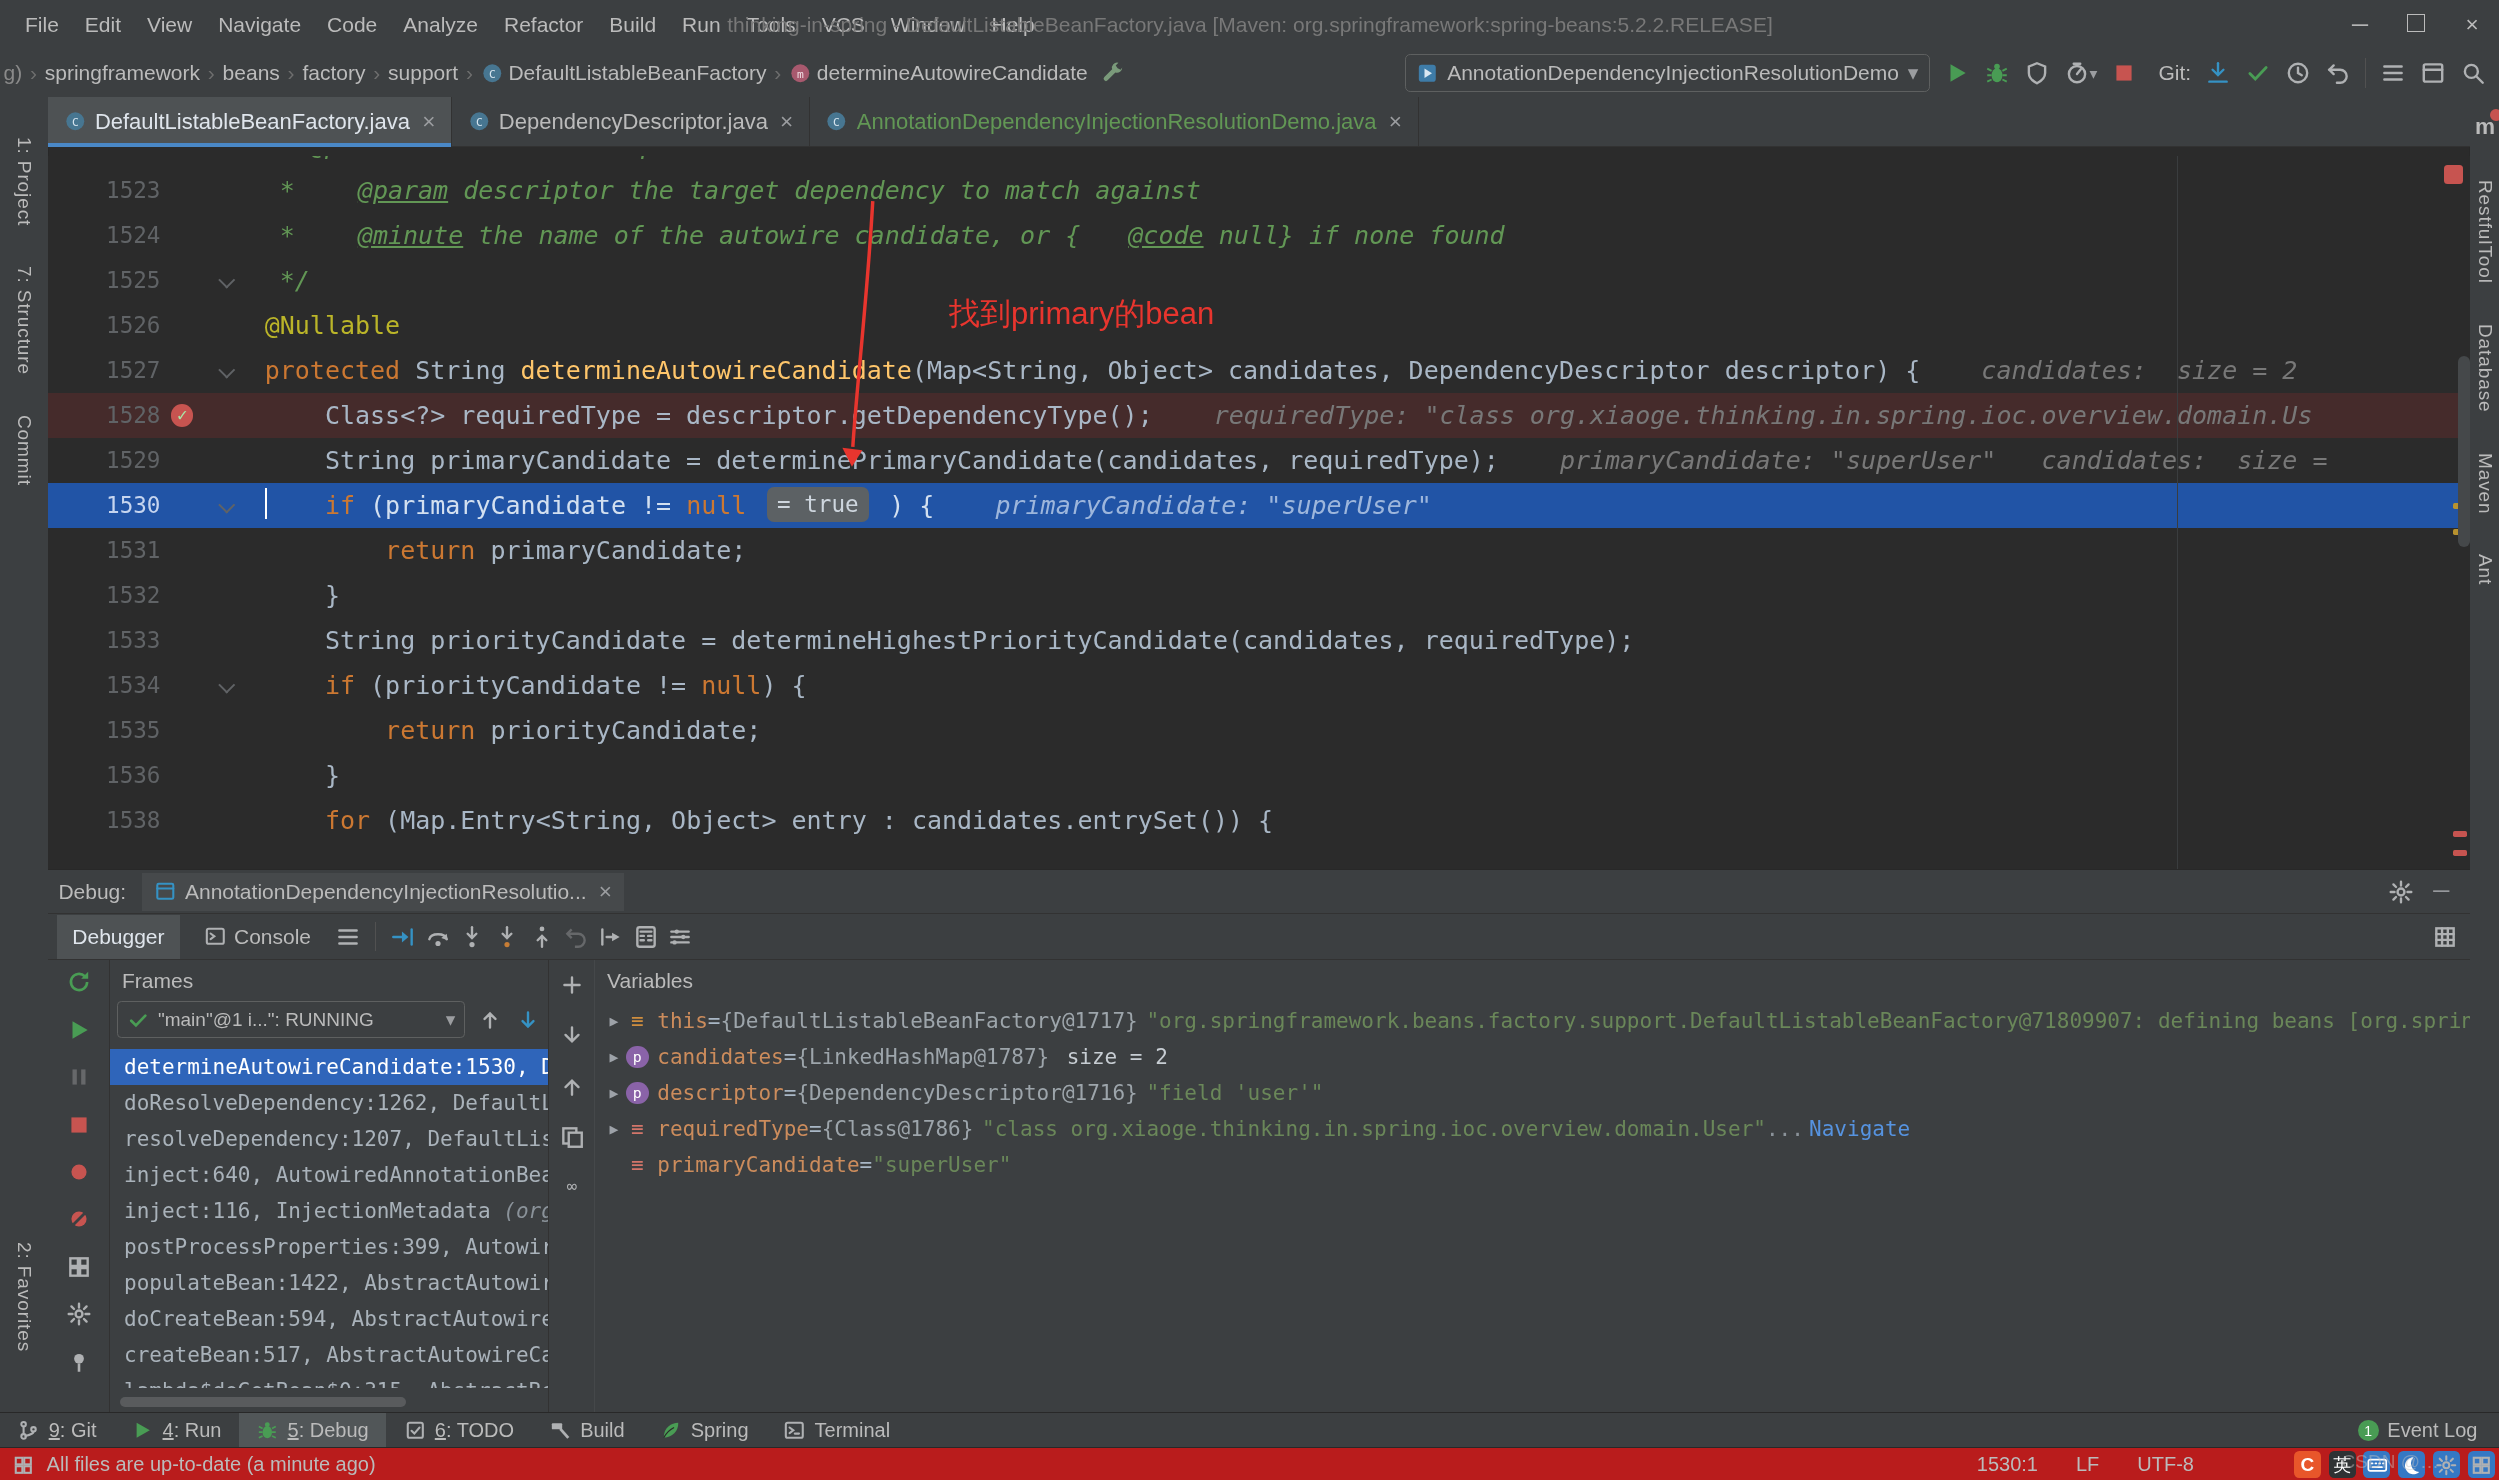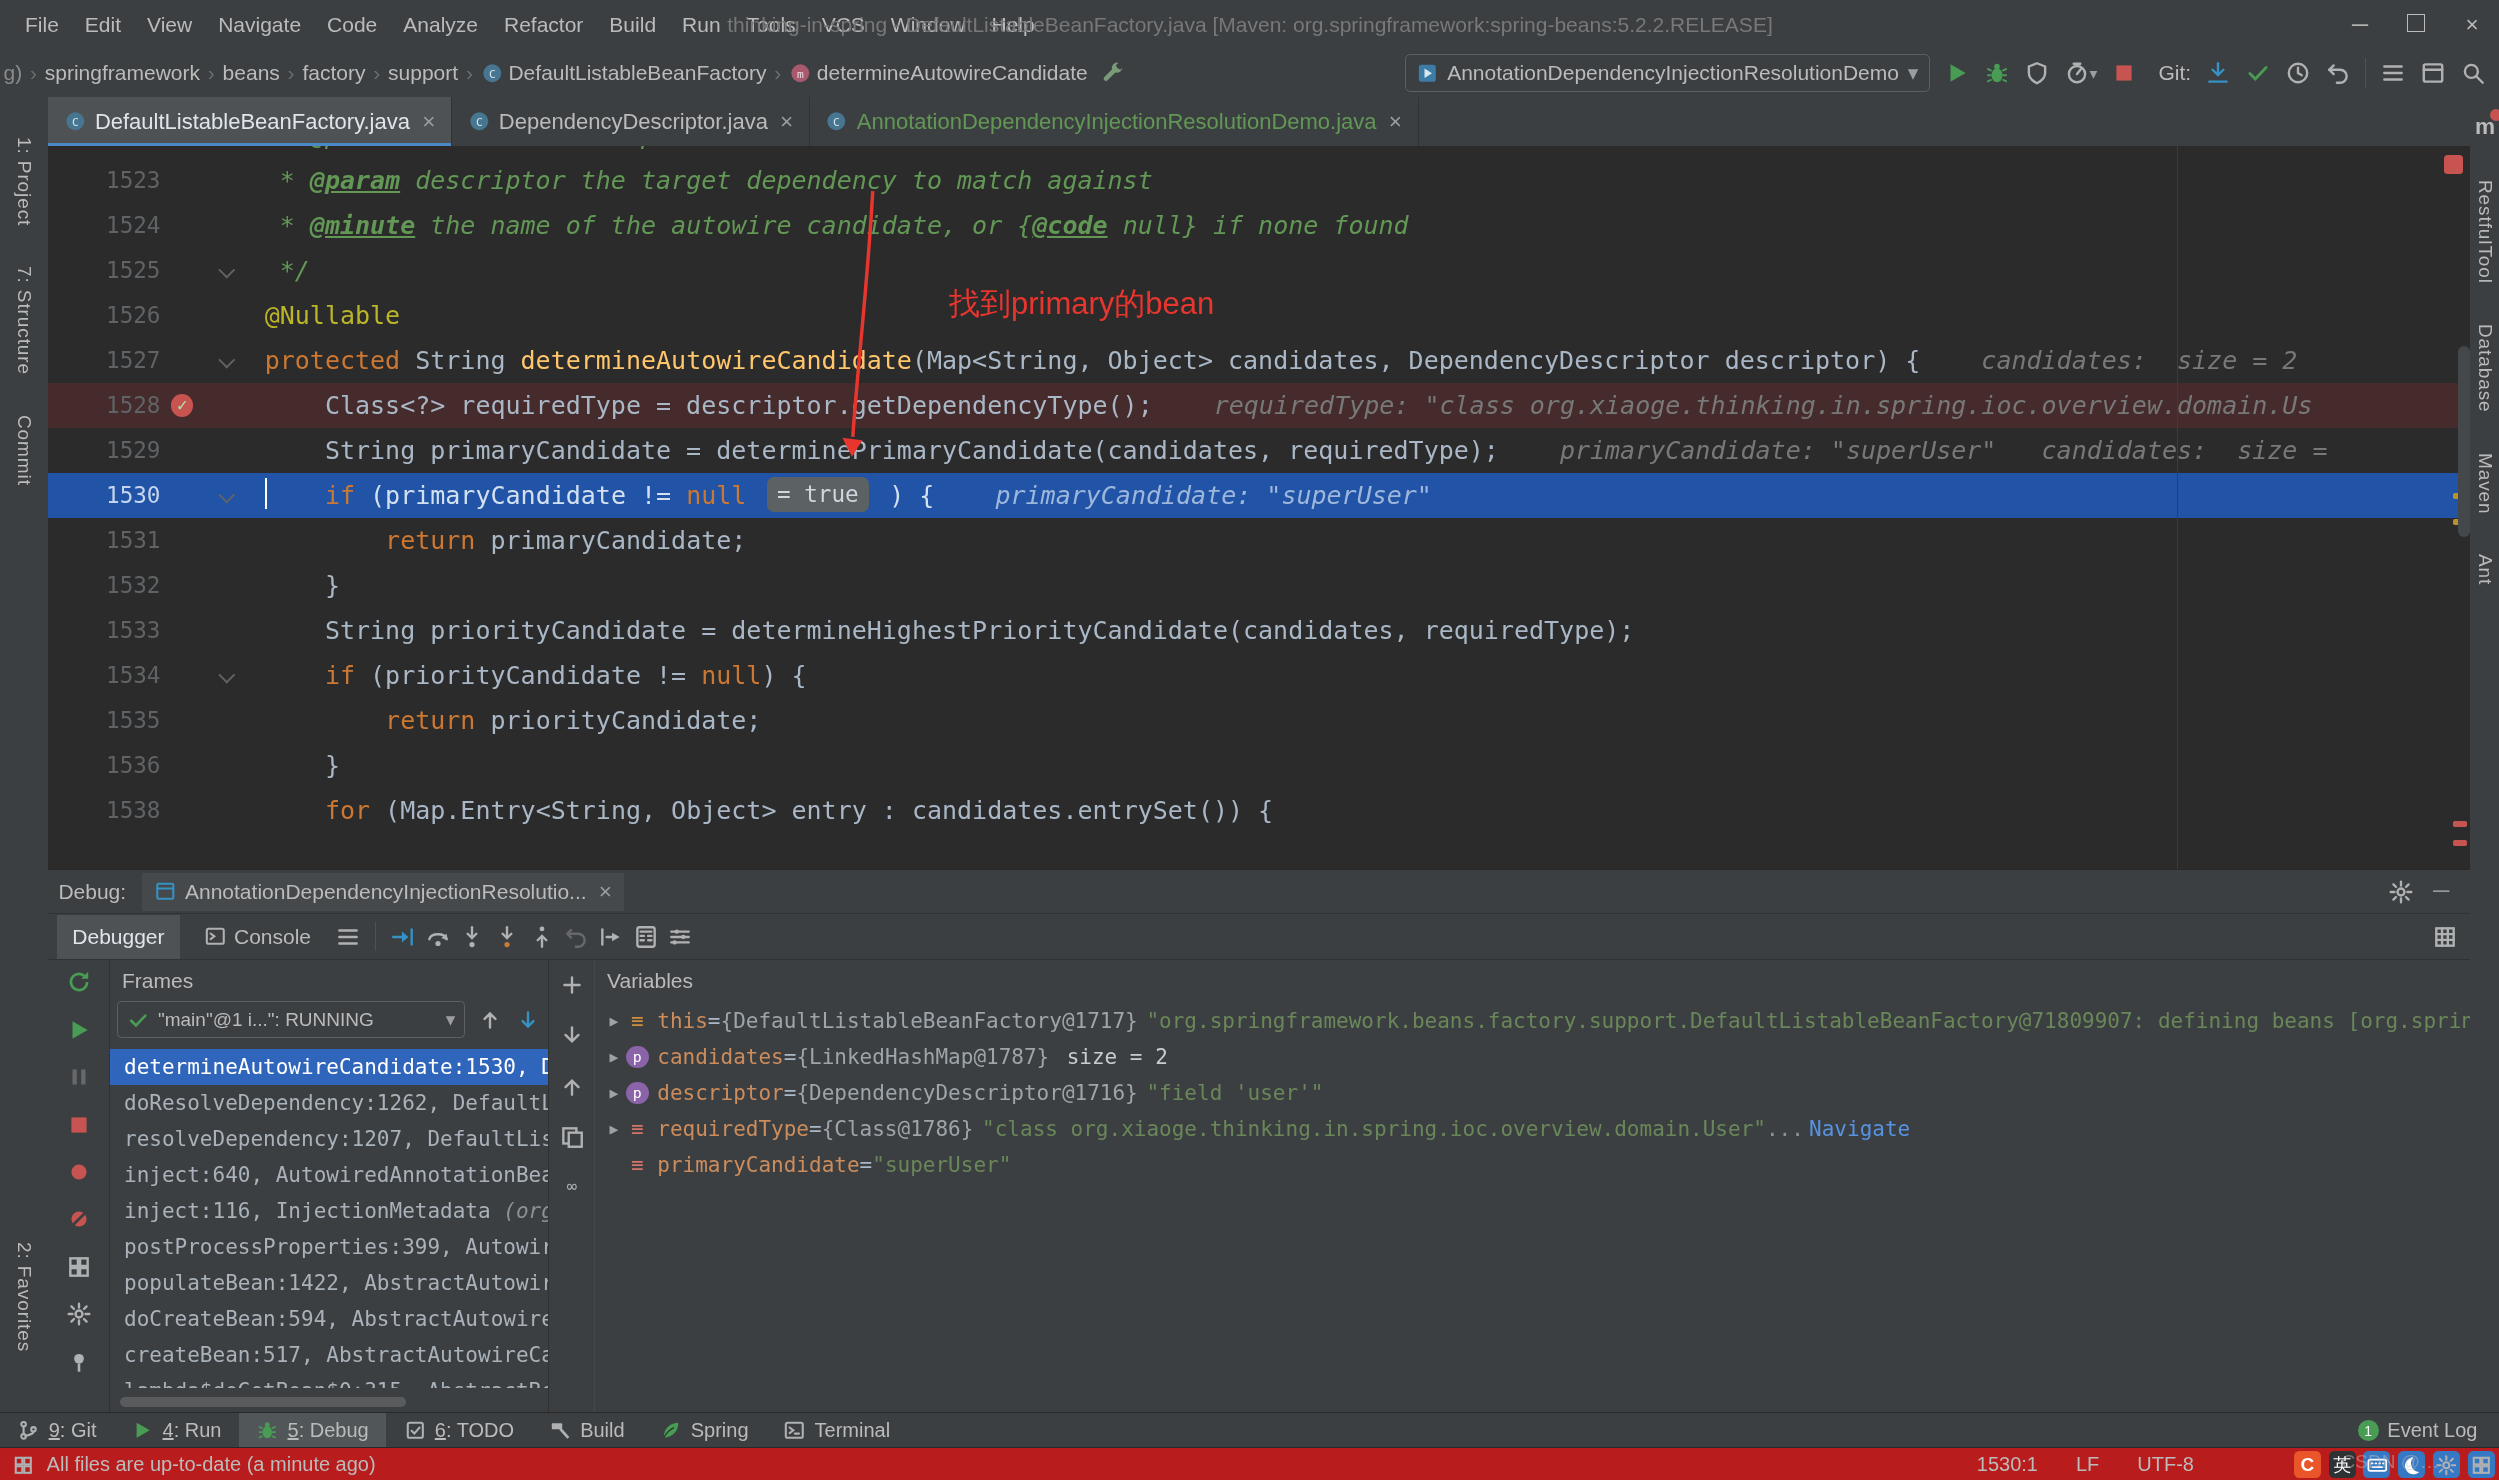--- a/index.html
+++ b/index.html
@@ -42,36 +42,36 @@
   
   .tabbar{position:absolute;top:97px;left:48px;right:30px;height:49px;background:#3c3f41;border-bottom:0.9px solid #323232;display:flex;}
   .etab{display:flex;align-items:center;gap:8.7px;padding:0 15.6px;font-size:22px;color:#bbbbbb;border-right:0.9px solid #323232;position:relative;white-space:nowrap;}
   .etab.active{background:#4e5254;}
   .etab.active::after{content:"";position:absolute;left:0;right:0;bottom:-0.9px;height:4.3px;background:#4a88c7;}
   .etab.active .etab-label{color:#dfe5ec;}
   .vcs-added .etab-label{color:#629755;}
   .tab-close{color:#9b9da0;font-size:22.6px;margin-left:3.5px;}
 
   
-  .editor{position:absolute;left:48px;top:146px;width:2422px;height:723px;background:#2b2b2b;overflow:hidden;font-family:"DejaVu Sans Mono","Liberation Mono",monospace;}
+  .editor{position:absolute;left:48px;top:156px;width:2422px;height:723px;background:#2b2b2b;overflow:hidden;font-family:"DejaVu Sans Mono","Liberation Mono",monospace;}
   .eline{display:flex;height:45px;line-height:45px;white-space:pre;font-size:25px;}
   .row-clip{margin-top:-33px;}
   .gutter{flex:none;width:208px;display:flex;color:#606366;}
   .lnum{width:113px;text-align:right;display:inline-block;font-size:22.6px;}
   .gslot1{width:49px;position:relative;display:inline-block;}
   .gslot2{width:47px;position:relative;display:inline-block;}
   .codecell{flex:1;position:relative;padding-left:8.7px;color:#a9b7c6;overflow:hidden;}
   .row-bp{background:#452b2b;}
   .row-exec{background:#2154a6;}
   .row-exec .lnum{color:#c6d5ef;}
   .row-exec .tk-plain{color:#d3e0f0;}
   .tk-plain{color:#a9b7c6;}
   .tk-kw{color:#cc7832;}
   .tk-doc{color:#629755;font-style:italic;}
-  .tk-doctag{color:#629755;font-style:italic;font-weight:bold;text-decoration:underline;}
+  .tk-doctag{color:#629755;font-style:italic;font-weight:normal;text-decoration:underline;margin-left:48px;}
   .tk-ann{color:#bbb529;}
   .tk-method{color:#ffc66b;}
   .tk-comment{color:#808080;}
   .chip{display:inline-block;background:#5c6164;color:#ced6de;border-radius:7px;padding:0 10.4px;line-height:35px;height:35px;font-size:22.6px;margin:0 5.2px;vertical-align:1.7px;text-align:center;}
   .hint{color:#787878;font-style:italic;margin-left:61px;}
   .hint-exec{color:#9db6dc;}
   .caret{display:inline-block;width:2.6px;height:31px;background:#ffffff;vertical-align:-5.2px;margin-right:-2.6px;}
   .bp{position:absolute;left:10.4px;top:11.3px;width:22.6px;height:22.6px;background:#c75450;border-radius:50%;display:flex;align-items:center;justify-content:center;}
   .bp-check{color:#a8e8a8;font-size:17.4px;font-weight:bold;line-height:1;}
   .fold-chevron{position:absolute;left:12px;top:15.6px;width:9.5px;height:9.5px;border-right:2.6px solid #606366;border-bottom:2.6px solid #606366;transform:rotate(45deg);}

